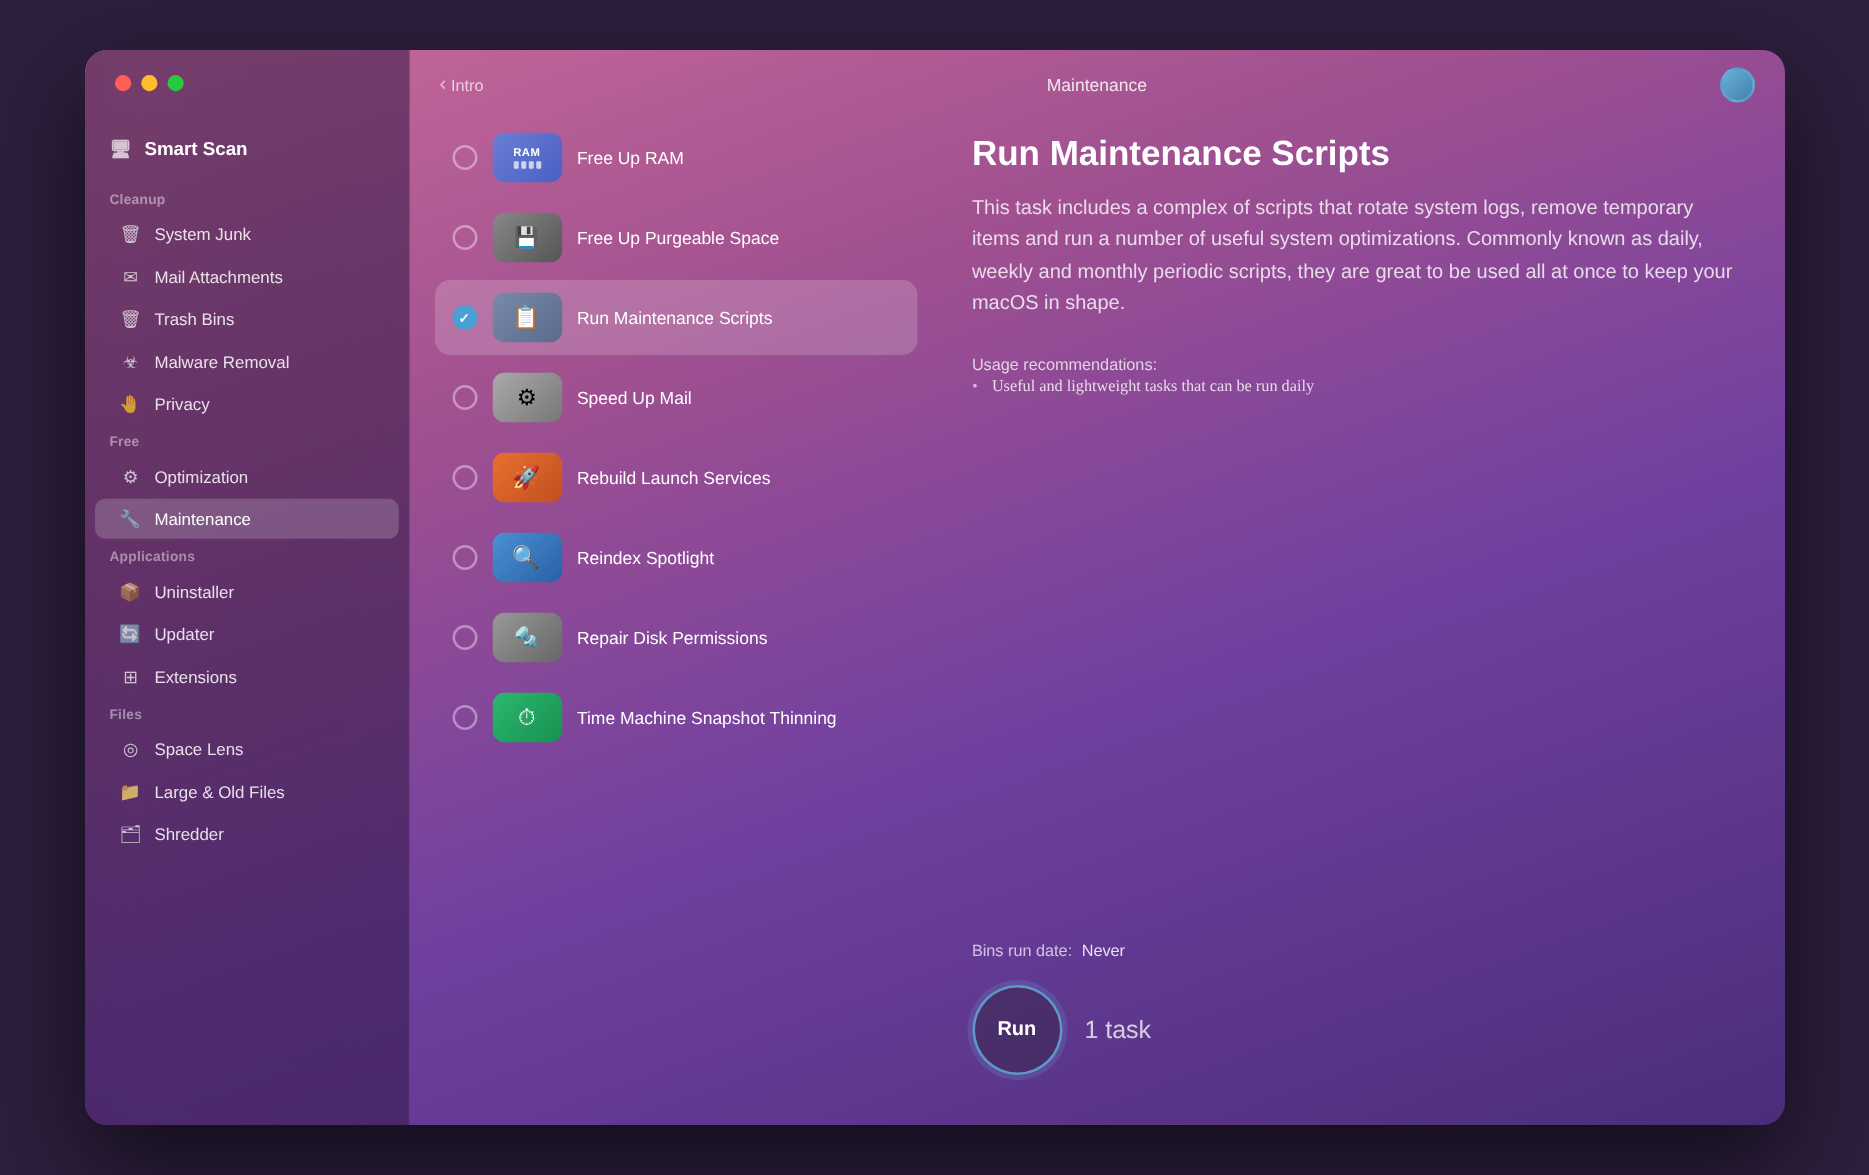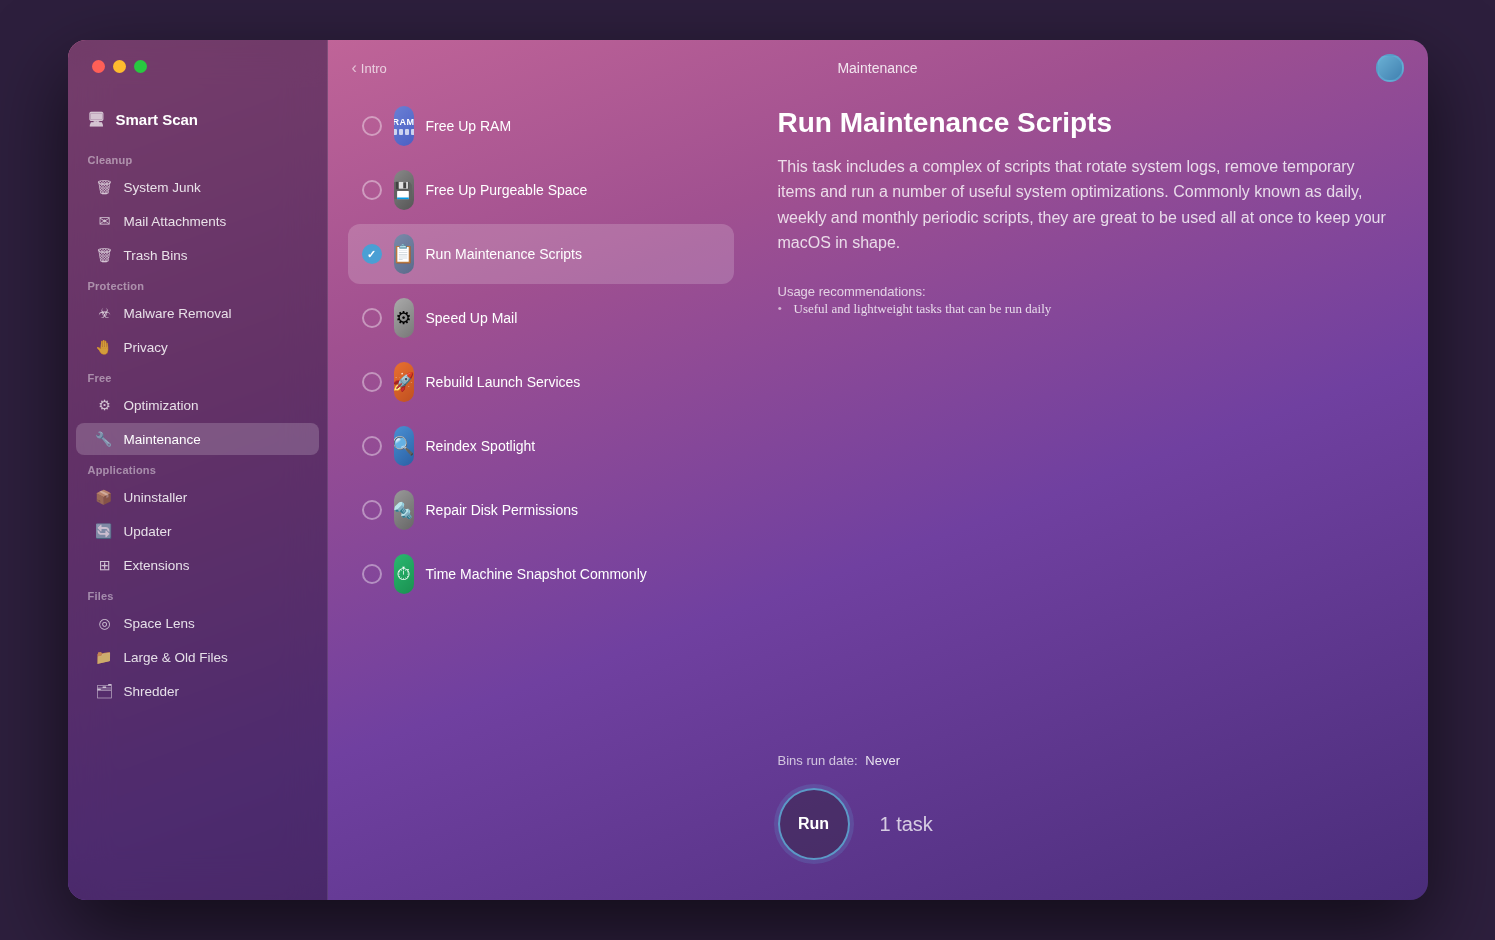--- a/index.html
+++ b/index.html
@@ -197,21 +197,21 @@
       border-color: #4a9fd4;
     }
     .task-radio.checked::after {
       content: '✓';
       color: white;
       font-size: 11px;
       font-weight: 700;
     }
 
     .task-icon-wrap {
-      width: 20px;
+      width: 56px;
       height: 40px;
       border-radius: 10px;
       overflow: hidden;
       flex-shrink: 0;
       display: flex;
       align-items: center;
       justify-content: center;
     }
 
     .task-name {
@@ -274,21 +274,21 @@
       font-size: 13px;
       margin-bottom: 20px;
     }
     .last-run-val {
       color: rgba(255,255,255,0.85);
     }
 
     .run-row {
       display: flex;
       align-items: center;
-      gap: 30px;
+      gap: 18px;
     }
 
     .run-button {
       width: 72px;
       height: 72px;
       border-radius: 50%;
       background: rgba(60,40,80,0.6);
       border: 2.5px solid rgba(100,200,240,0.7);
       color: white;
       font-size: 16px;
@@ -430,21 +430,20 @@
     </div>
     <div class="sidebar-item">
       <span class="sidebar-icon">✉</span>
       <span>Mail Attachments</span>
     </div>
     <div class="sidebar-item">
       <span class="sidebar-icon">🗑</span>
       <span>Trash Bins</span>
     </div>
 
-    <div class="sidebar-section-label">Protection</div>
     <div class="sidebar-item">
       <span class="sidebar-icon">☣</span>
       <span>Malware Removal</span>
     </div>
     <div class="sidebar-item">
       <span class="sidebar-icon">🤚</span>
       <span>Privacy</span>
     </div>
 
     <div class="sidebar-section-label">Free</div>
@@ -564,21 +563,21 @@
             <div class="icon-disk">🔩</div>
           </div>
           <span class="task-name">Repair Disk Permissions</span>
         </div>
 
         <div class="task-item">
           <div class="task-radio"></div>
           <div class="task-icon-wrap">
             <div class="icon-timemachine">⏱</div>
           </div>
-          <span class="task-name">Time Machine Snapshot Commonly</span>
+          <span class="task-name">Time Machine Snapshot Thinning</span>
         </div>
 
       </div>
 
       <div class="detail-panel">
         <h1 class="detail-title">Run Maintenance Scripts</h1>
         <p class="detail-description">This task includes a complex of scripts that rotate system logs, remove temporary items and run a number of useful system optimizations. Commonly known as daily, weekly and monthly periodic scripts, they are great to be used all at once to keep your macOS in shape.</p>
 
         <p class="usage-label">Usage recommendations:</p>
         <ul class="usage-list">

